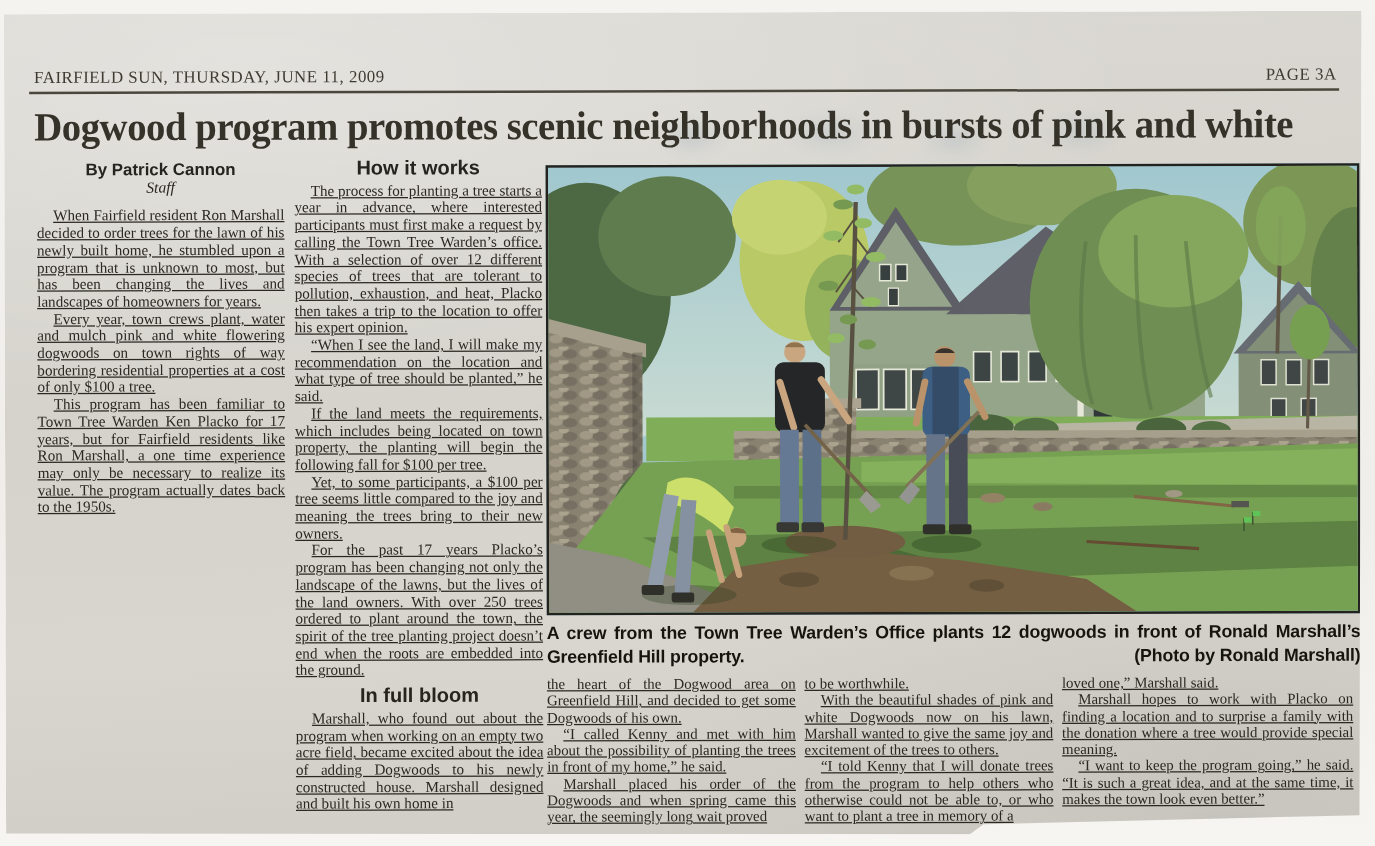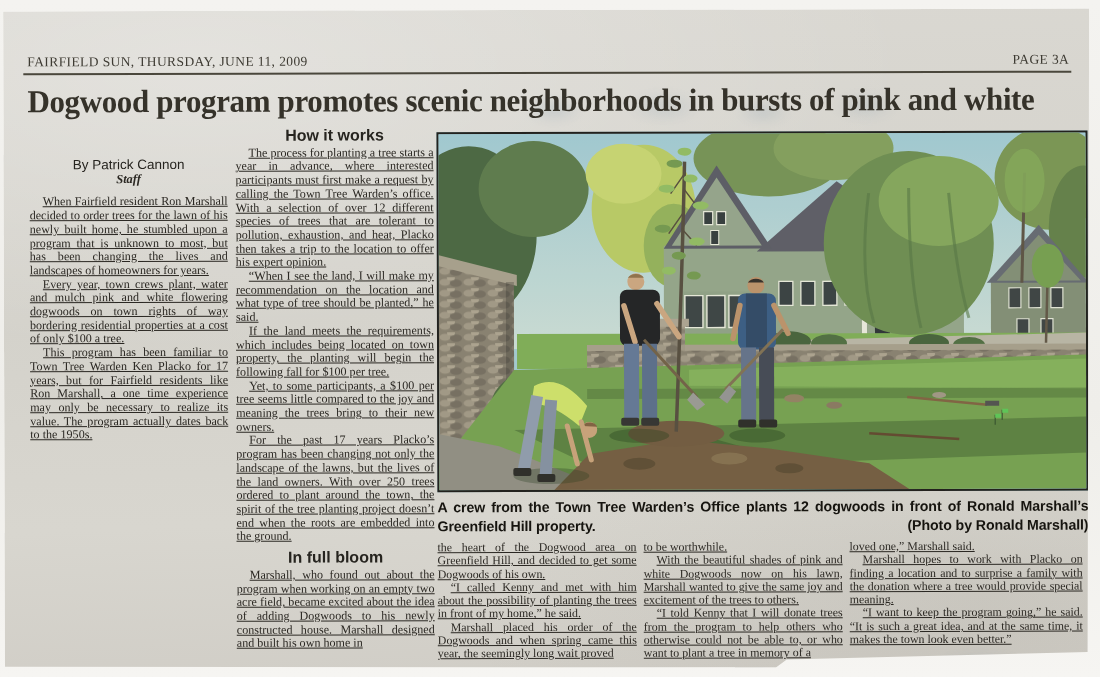--- a/index.html
+++ b/index.html
@@ -31,22 +31,22 @@
   }
   .col{
     position:absolute;top:118px;width:198px;
     font-size:12.1px;line-height:13.7px;text-align:justify;color:#2b2823;
   }
   .col p,.bcol p{margin:0;text-indent:13px;text-decoration:underline;}
   p.noindent{text-indent:0;}
   .col1{left:26px;}
   .col2{left:232px;}
   .byline{text-align:center;margin-bottom:9px;}
-  .byline .by{font-family:"Liberation Sans",sans-serif;font-weight:normal;font-size:13.5px;color:#26241f;margin-top:29px;}
-  .byline .role{font-style:italic;font-size:12.5px;margin-top:1px;color:#2b2823;font-weight:bold;}
+  .byline .by{font-family:"Liberation Sans",sans-serif;font-weight:bold;font-size:13.5px;color:#26241f;}
+  .byline .role{font-style:italic;font-size:12.5px;margin-top:1px;color:#2b2823;}
   .subhead{
     font-family:"Liberation Sans",sans-serif;font-size:16px;font-weight:bold;
     text-align:center;margin:0 0 4px;color:#26241f;
   }
   .subhead.later{margin-top:7px;}
   .photo{
     position:absolute;left:433px;top:122px;width:647px;height:356px;margin:0;
     border:2px solid #23221e;background:#9fc8cf;box-sizing:content-box;
   }
   .photo svg{display:block;width:647px;height:356px;}

